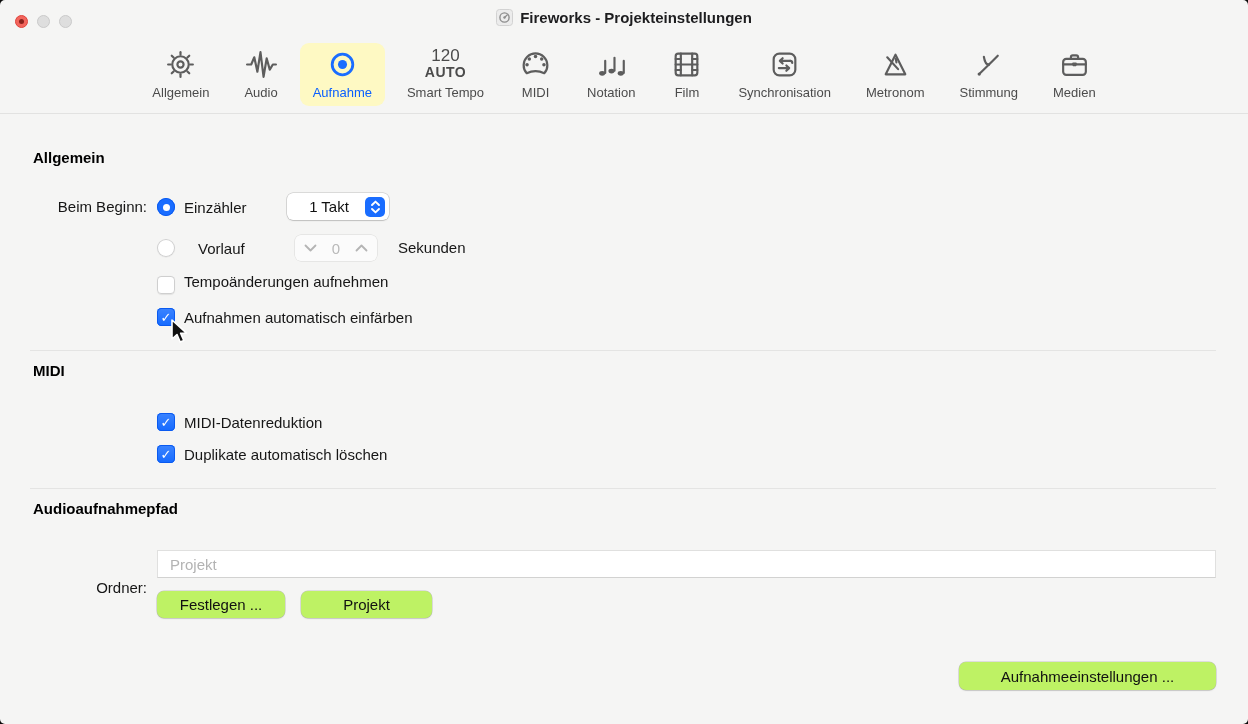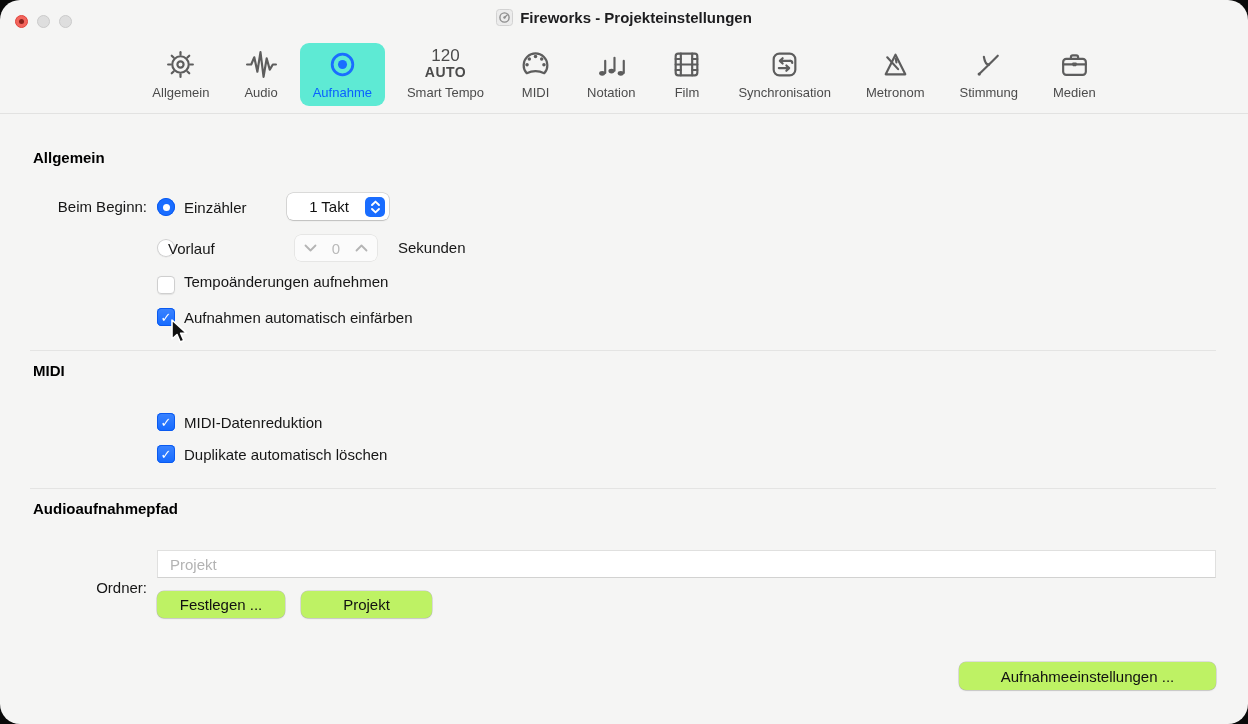--- a/index.html
+++ b/index.html
@@ -1,18 +1,18 @@
 <!DOCTYPE html>
 <html><head>
 <meta charset="utf-8">
 <style>
   * { margin:0; padding:0; box-sizing:border-box; }
   html,body { width:1248px; height:724px; overflow:hidden; background:#0a0a0a;
     font-family:"Liberation Sans","DejaVu Sans",sans-serif; }
-  #window { position:absolute; inset:0; background:#f5f5f4; border-radius:20px;
+  #window { position:absolute; inset:0; background:#f5f5f4; border-radius:5px;
     overflow:hidden; color:#1a1a1a; font-size:15px; }
 
   
   #titlebar { position:absolute; top:0; left:0; right:0; height:34px; }
   .lights { position:absolute; left:15px; top:15px; display:flex; gap:9px; }
   .light { width:13px; height:13px; border-radius:50%; }
   .light.close { background:#f3655d; border:1px solid #e0443c; display:flex; align-items:center; justify-content:center; }
   .light.close .dot { width:5px; height:5px; border-radius:50%; background:#8c221c; }
   .light.gray { background:#dedede; border:1px solid #cacaca; }
   .titlewrap { position:absolute; top:0; left:0; right:0; height:34px;
@@ -20,21 +20,21 @@
   .proxy-icon { width:17px; height:17px; border-radius:3.5px; background:#ececec;
     border:1px solid #d2d2d2; display:flex; align-items:center; justify-content:center; }
   .win-title { font-weight:bold; font-size:15px; color:#1d1d1f; }
 
   
   #toolbar { position:absolute; top:34px; left:0; right:0; height:80px;
     border-bottom:1px solid #e2e2e1; display:flex; justify-content:center;
     align-items:flex-start; padding-top:9px; gap:9px; }
   .tab { display:flex; flex-direction:column; align-items:center; justify-content:flex-end;
     height:63px; padding:0 13px 6px 13px; border-radius:9px; cursor:default; }
-  .tab.selected { background:#5eead4; }
+  .tab.selected { background:#fef9c3; }
   .tab-icon { height:40px; display:flex; align-items:center; justify-content:center; }
   .tab-label { font-size:13px; color:#4b4b4b; white-space:nowrap; margin-top:1px; }
   .tab.selected .tab-label { color:#0a60ff; }
   .st-num { font-size:17px; line-height:16px; color:#4b4b4b; text-align:center; }
   .st-auto { font-size:14px; font-weight:bold; letter-spacing:.5px; color:#4b4b4b; text-align:center; }
   svg.icn { stroke:#5d5d5d; fill:none; stroke-width:2.1; stroke-linecap:round; stroke-linejoin:round; }
   svg.icn .fil { fill:#5d5d5d; stroke:none; }
 
   
   #content { position:absolute; top:114px; left:0; right:0; bottom:0; }
@@ -267,21 +267,21 @@
       <span class="pop-val">1 Takt</span>
       <span class="pop-arrows">
         <svg width="11" height="14" viewBox="0 0 11 14" fill="none" stroke="#fff" stroke-width="1.9" stroke-linecap="round" stroke-linejoin="round">
             <path d="M2 5 L5.5 1.6 L9 5"></path>
             <path d="M2 9 L5.5 12.4 L9 9"></path>
           </svg>
       </span>
     </div>
 
     <div class="abs radio" style="left:157px; top:125px;"></div>
-    <div class="abs lbl" style="left:168px; top:126px;text-align:center;">Vorlauf</div>
+    <div class="abs lbl" style="left:198px; top:126px;text-align:center;">Vorlauf</div>
 
     <div class="abs stepper" style="left:295px; top:121px;">
       <svg width="13" height="8" viewBox="0 0 13 8" fill="none" stroke="#b4b4b4" stroke-width="1.8" stroke-linecap="round" stroke-linejoin="round">
           <path d="M1.5 1.5 L6.5 6.5 L11.5 1.5"></path>
         </svg>
       <span class="st-val">0</span>
       <svg width="13" height="8" viewBox="0 0 13 8" fill="none" stroke="#b4b4b4" stroke-width="1.8" stroke-linecap="round" stroke-linejoin="round">
           <path d="M1.5 6.5 L6.5 1.5 L11.5 6.5"></path>
         </svg>
     </div>

